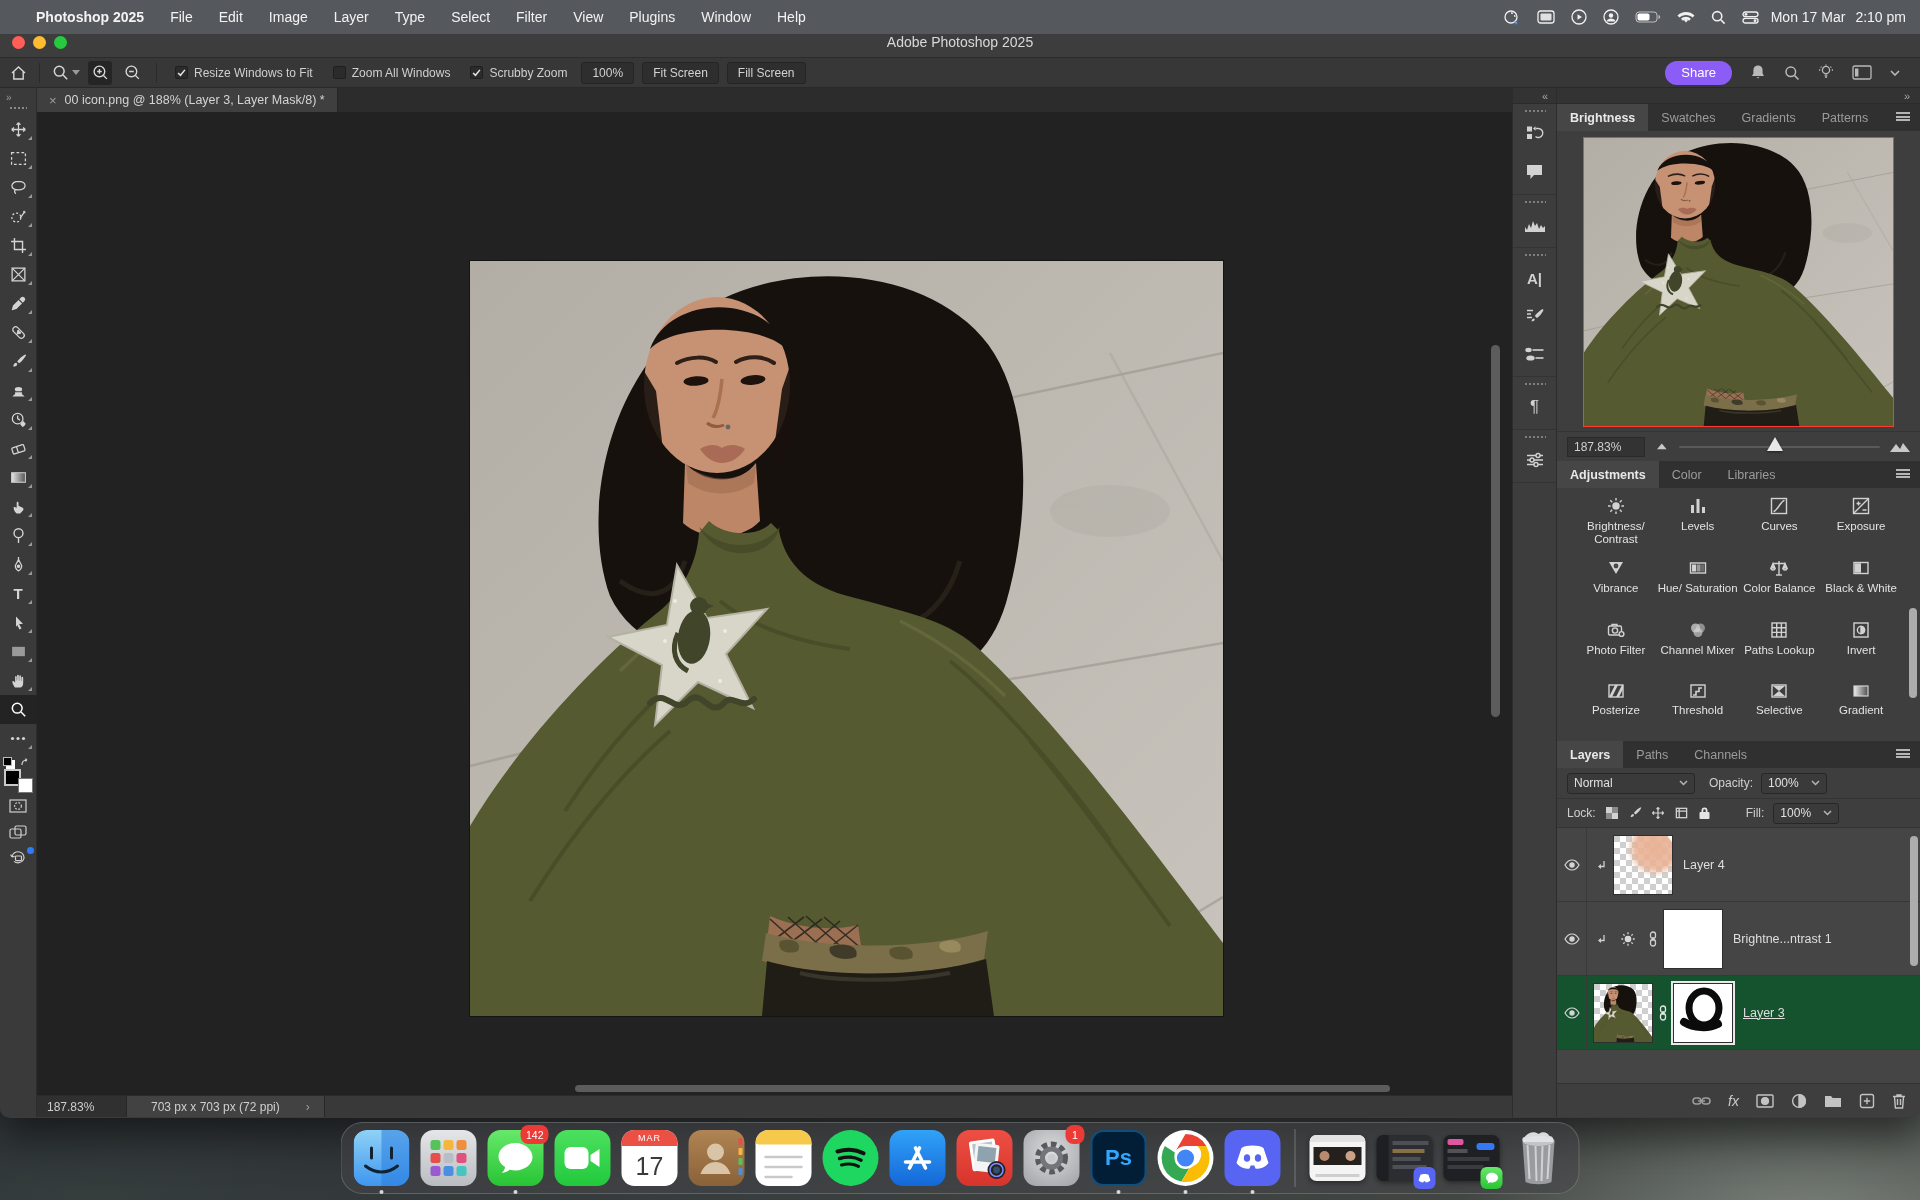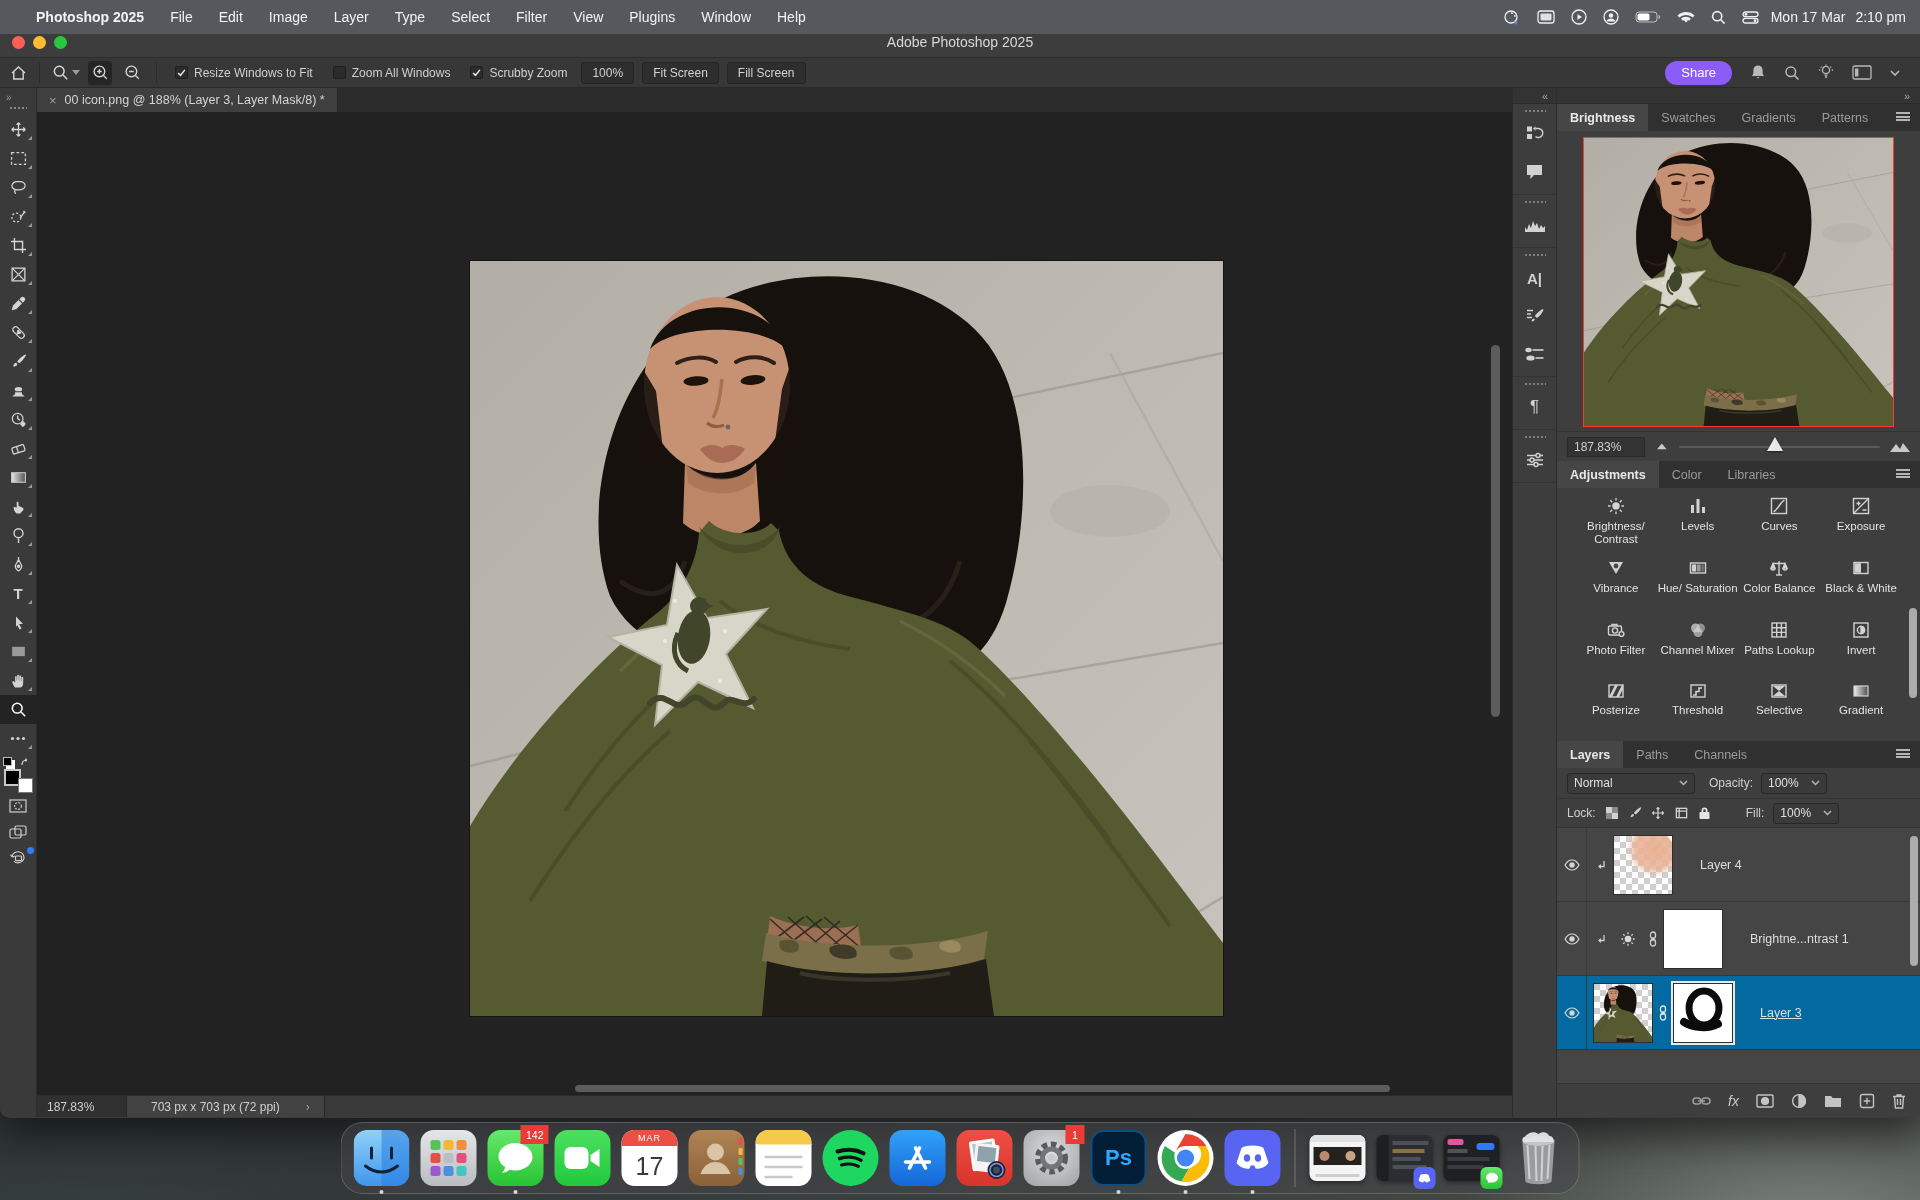--- a/index.html
+++ b/index.html
@@ -91,35 +91,35 @@
   #adjgrid{height:253px;position:relative;padding:8px 18px 0 18px;display:grid;grid-template-columns:repeat(4,1fr);grid-auto-rows:61px;row-gap:1px;color:#e2e2e2}
   .adj{display:flex;flex-direction:column;align-items:center;gap:4px;font-size:11.5px;text-align:center;line-height:1.15}
   .adj .lbl{max-width:80px}
   .pscroll{position:absolute;right:3px;width:8px;border-radius:4px;background:#bfbfbf;opacity:.85}
   
   #blendrow{height:31px;display:flex;align-items:center;gap:8px;padding:0 10px;color:#cfcfcf;font-size:12px;border-bottom:1px solid #343434}
   .select{height:21px;background:#3a3a3a;border:1px solid #272727;border-radius:3px;display:flex;align-items:center;justify-content:space-between;padding:0 6px;color:#e0e0e0}
   #lockrow{height:29px;display:flex;align-items:center;gap:9px;padding:0 10px;color:#cfcfcf;font-size:12px;border-bottom:1px solid #343434}
   #layerlist{flex:1;position:relative;background:#454545;overflow:hidden}
   .lrow{height:74px;display:flex;align-items:center;border-bottom:1px solid #383838;color:#dedede;font-size:12.5px}
-  .lrow.sel{background:#0369a1}
+  .lrow.sel{background:#14532d}
   .eyecol{width:30px;align-self:stretch;border-right:1px solid #3a3a3a;display:flex;align-items:center;justify-content:center;color:#d6d6d6}
   .clipcol{width:26px;display:flex;align-items:center;justify-content:center;color:#cfcfcf}
   .checker{background:conic-gradient(#fff 0 25%,#cfcfcf 0 50%,#fff 0 75%,#cfcfcf 0) 0 0/12px 12px;background-color:#fff}
   .lthumb{width:60px;height:60px;border:1px solid #2e2e2e;position:relative;overflow:hidden;flex:none}
   .masksel{outline:2px solid #e8e8e8}
-  .lname{margin-left:27px;white-space:nowrap}
+  .lname{margin-left:10px;white-space:nowrap}
   #layerbar{height:34px;background:#3e3e3e;border-top:1px solid #313131;display:flex;align-items:center;justify-content:flex-end;gap:17px;padding:0 14px;color:#c3c3c3}
   
   #dock{position:absolute;left:50%;transform:translateX(-50%);bottom:6px;height:72px;z-index:70;
     background:rgba(70,70,72,.55);border:1px solid rgba(255,255,255,.18);border-radius:22px;
     display:flex;align-items:center;gap:11px;padding:0 12px;backdrop-filter:blur(4px)}
   .dicon{width:56px;height:56px;position:relative;display:flex;align-items:center;justify-content:center}
   .dicon .base{width:56px;height:56px;border-radius:13px;overflow:hidden;position:relative;display:flex;align-items:center;justify-content:center}
-  .badge{position:absolute;top:-5px;right:-5px;min-width:19px;height:19px;border-radius:0;background:#ec3b37;color:#fff;font-size:10.5px;display:flex;align-items:center;justify-content:center;padding:0 5px;z-index:2}
+  .badge{position:absolute;top:-5px;right:-5px;min-width:19px;height:19px;border-radius:8px;background:#ec3b37;color:#fff;font-size:10.5px;display:flex;align-items:center;justify-content:center;padding:0 5px;z-index:2}
   .rdot{position:absolute;bottom:-8px;left:50%;transform:translateX(-50%);width:4px;height:4px;border-radius:50%;background:#d8d8d8}
   .dsep{width:1px;height:58px;background:rgba(255,255,255,.28);margin:0 3px}
   .minwin{width:56px;height:46px;border-radius:7px;overflow:hidden;position:relative;box-shadow:0 2px 5px rgba(0,0,0,.4)}
   .miniov{position:absolute;right:-3px;bottom:-3px;width:22px;height:22px;border-radius:6px;display:flex;align-items:center;justify-content:center;z-index:2}
   .txt-dim{color:#9b9b9b}
 </style>
 </head>
 <body>
 
 <div id="menubar">

